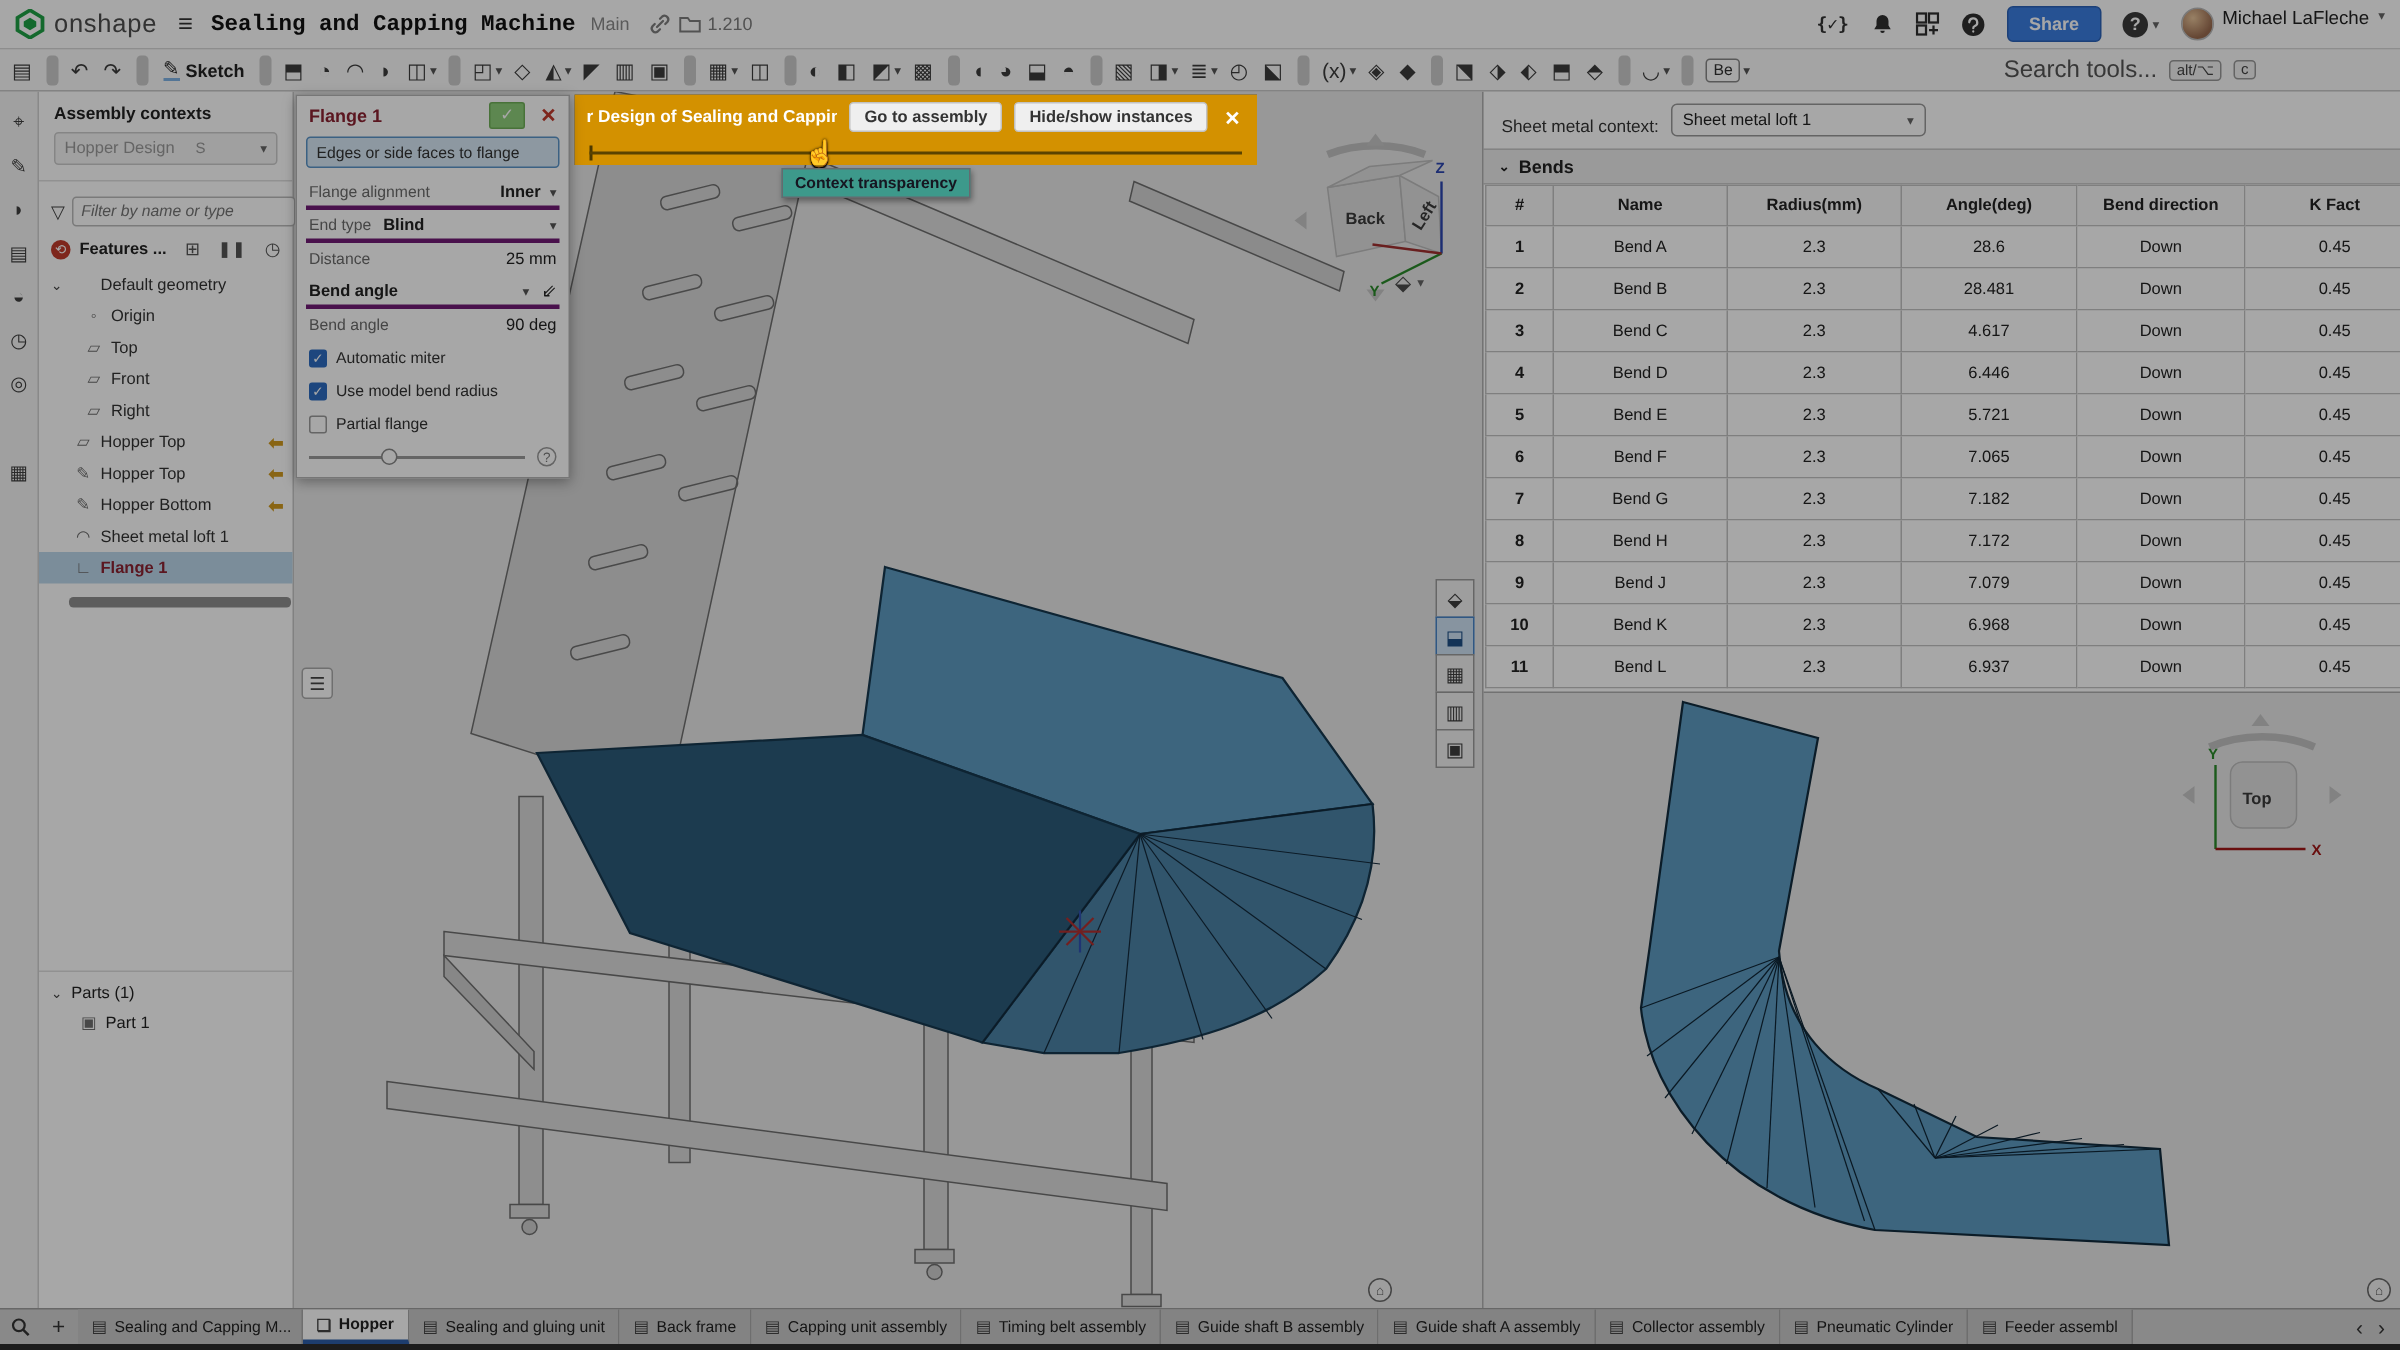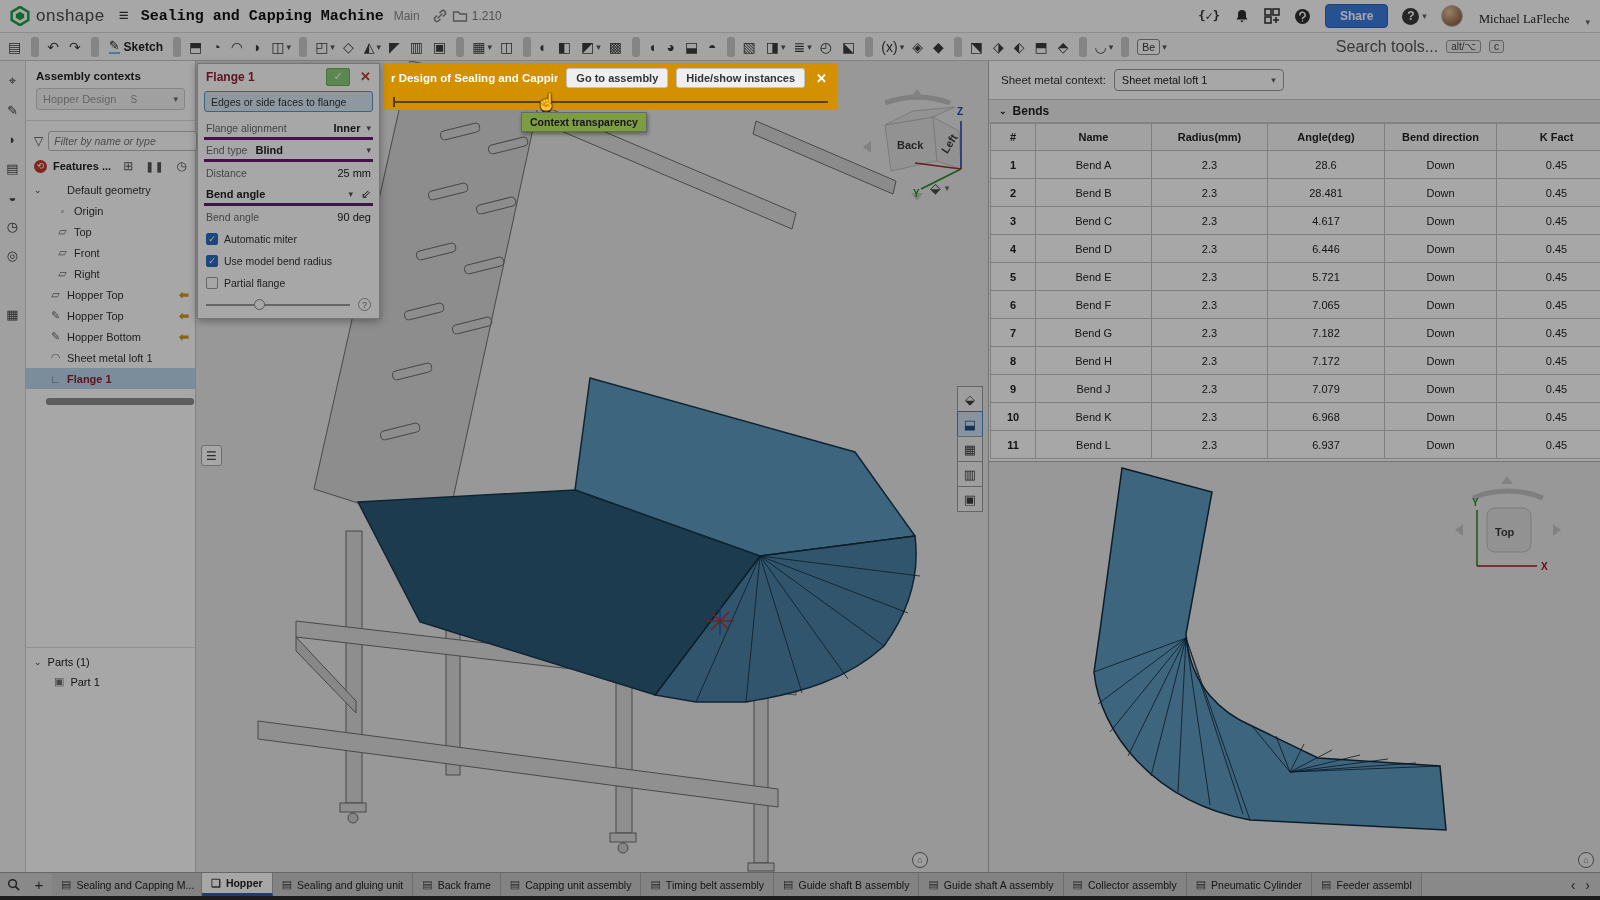--- a/index.html
+++ b/index.html
@@ -115,21 +115,21 @@
   
   .vtools { left:957px; top:387px; width:27px; z-index:4; display:flex; flex-direction:column; }
   .vtool { width:26px; height:26px; border:1px solid #9c9c9c; background:#f2f2f2; color:#3d3d3d;
     display:flex; align-items:center; justify-content:center; font-size:13px; cursor:pointer;
     margin-top:-1px; }
   .vtool.active { background:#cfe3f5; border-color:#4a86c8; color:#1d4f86; }
 
   
   .rightpanel { left:989px; top:61px; width:611px; height:401px; background:#fff;
     border-bottom:1px solid #aeaeae; z-index:2; }
-  .smc-row { display:flex; align-items:center; gap:8px; padding:8px 12px; }
+  .smc-row { display:flex; align-items:flex-end; gap:8px; padding:8px 12px; }
   .smc-label { font-size:11.5px; color:#333; }
   .smc-dd { width:170px; height:22px; border:1px solid #999; border-radius:4px; background:#fff;
     display:flex; align-items:center; padding:0 7px; cursor:pointer; }
   .smc-dd .val { flex:1; font-size:11px; color:#222; }
   .bends-head { height:24px; background:#ececec; border-top:1px solid #c9c9c9; border-bottom:1px solid #c9c9c9;
     display:flex; align-items:center; gap:6px; padding:0 10px; font-weight:bold; font-size:12px; cursor:pointer;}
   .bends-head .exp { font-size:9px; }
   .btable { position:absolute; left:1px; top:62px; width:610px; overflow:hidden; }
   .brow { display:grid; grid-template-columns:46px 116px 116px 117px 112px 120px; }
   .bcell { height:28px; border-right:1px solid #c3c3c3; border-bottom:1px solid #c3c3c3;
@@ -175,21 +175,21 @@
   .banner-row1 { display:flex; align-items:center; height:30px; padding:0 8px; gap:8px; }
   .banner-msg { color:#fff; font-size:11.5px; font-weight:bold; flex:1; white-space:nowrap; overflow:hidden; }
   .banner-btn { background:#efefef; border:1px solid #c2c2c2; border-radius:3px; color:#333;
     font-size:11px; font-weight:bold; padding:3px 9px; cursor:pointer; white-space:nowrap; }
   .banner-x { color:#fff; font-weight:bold; font-size:13px; cursor:pointer; padding:0 3px; }
   .banner-row2 { position:relative; height:17px; }
   .bslider { position:absolute; left:10px; right:10px; top:8px; height:2px; background:#5a4300; cursor:pointer; }
   .bslider-tick { position:absolute; left:10px; top:4px; width:2px; height:10px; background:#4c3900; }
   .hand-cursor { left:536px; top:92px; z-index:15; font-size:17px; color:#fff;
     text-shadow:0 0 2px #000, 0 1px 1px #000; }
-  .tooltip { left:521px; top:112px; z-index:15; background:#bef264; border:1px solid #9aa2aa;
+  .tooltip { left:521px; top:112px; z-index:15; background:#5eead4; border:1px solid #9aa2aa;
     box-shadow:1px 2px 4px rgba(0,0,0,.4); padding:3px 8px; font-size:10.5px; font-weight:bold; color:#223; }
 
   
   .tabbar { left:0; top:872px; width:1600px; height:24px; background:#d2d2d2; border-top:1px solid #9e9e9e;
     display:flex; align-items:stretch; z-index:6; }
   .tab-tool { width:26px; display:flex; align-items:center; justify-content:center; color:#333;
     cursor:pointer; font-size:13px; }
   .tab { display:flex; align-items:center; gap:5px; padding:0 9px; background:#c9c9c9;
     border-right:1px solid #a8a8a8; font-size:10.5px; color:#222; cursor:pointer; white-space:nowrap;
     max-width:150px; overflow:hidden; }
@@ -326,21 +326,21 @@
     </svg>
     <svg width="17" height="17" viewBox="0 0 16 16">
       <circle cx="8" cy="8" r="7" fill="#2e2e2e"></circle>
       <path d="M5.5 6.5 a2.5 2.5 0 1 1 3.5 2.3 c-.7.3-1 .7-1 1.4 M8 12.2 v.1" stroke="#fff" stroke-width="1.4" fill="none" stroke-linecap="round"></path>
     </svg>
     <button class="share-btn">Share</button>
     <span style="display:flex;align-items:center;gap:3px;">
       <span class="help-circ">?</span>
       <span class="caret">▾</span>
     </span>
-    <span style="display:flex;align-items:flex-end;gap:16px;font-family:Liberation Serif, serif;">
+    <span style="display:flex;align-items:flex-start;gap:6px;">
       <span class="avatar"></span>
       <span class="user-name">Michael LaFleche</span>
       <span class="caret">▾</span>
     </span>
   </div>
 </div>
 
 <div class="abs toolbar">
 
     <span class="ti">

